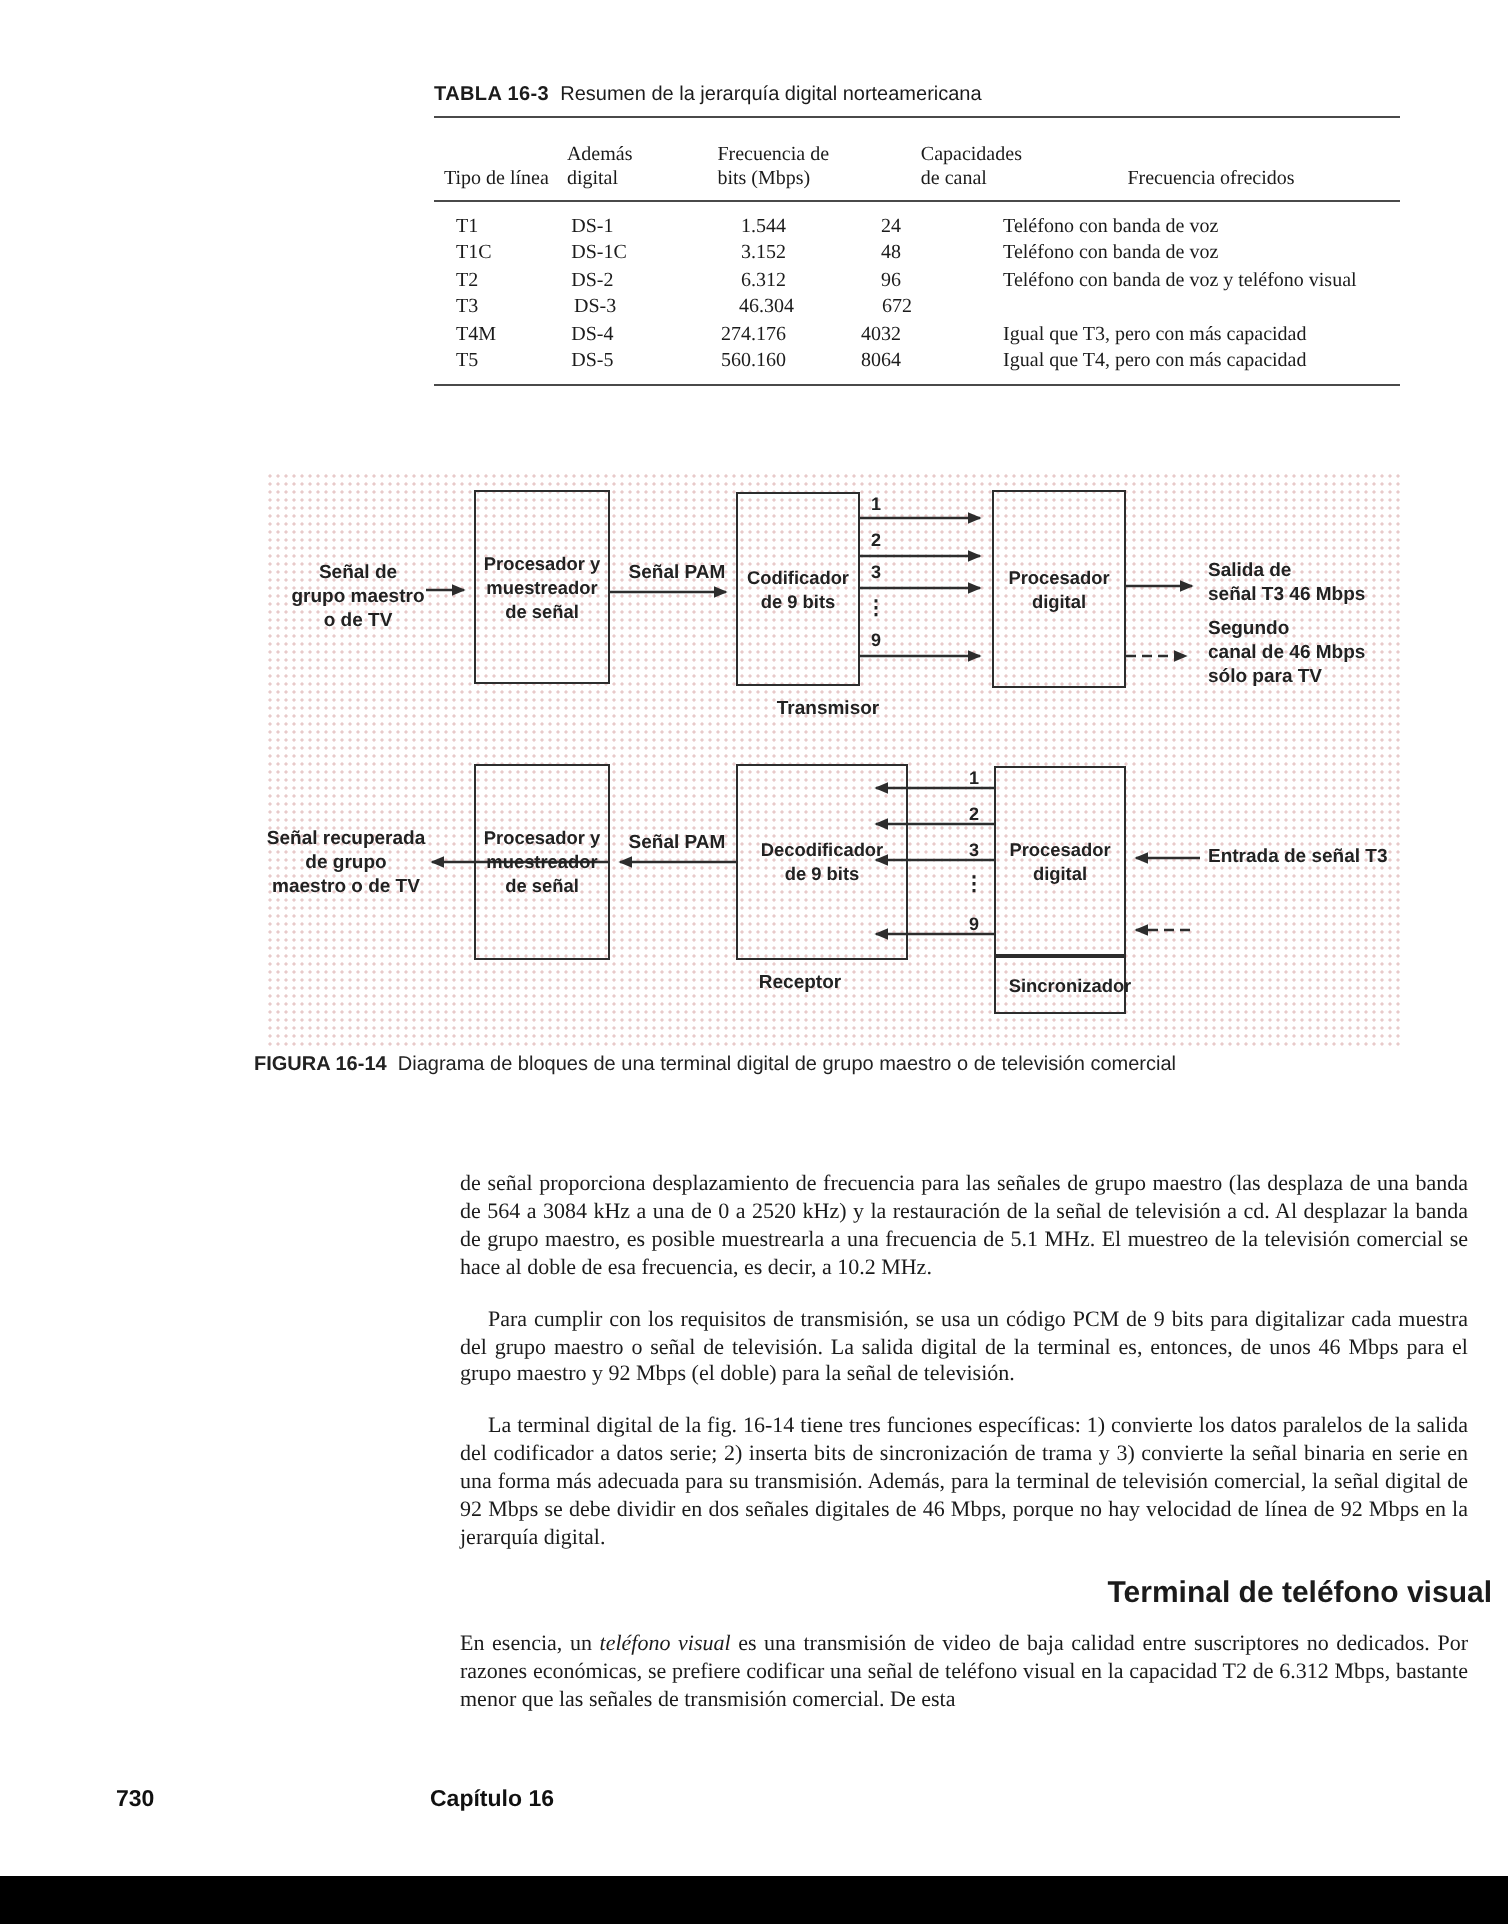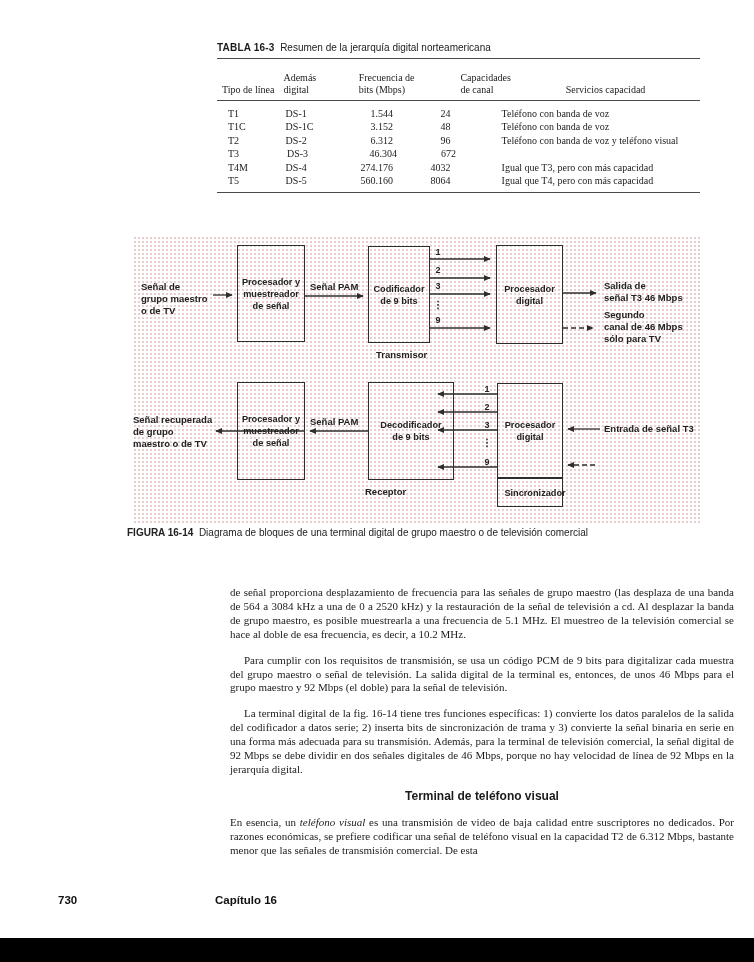--- a/index.html
+++ b/index.html
@@ -44,21 +44,21 @@
     white-space:pre-line; line-height:12px; box-sizing:border-box; font-size:9.2px;
   }
   .b-sampler-tx{left:104px; top:9px;  width:68px; height:97px;}
   .b-encoder  {left:235px; top:10px; width:62px; height:97px;}
   .b-proc-tx  {left:363px; top:9px;  width:67px; height:99px;}
   .b-sampler-rx{left:104px; top:146px; width:68px; height:98px;}
   .b-decoder  {left:235px; top:146px; width:86px; height:98px;}
   .b-proc-rx  {left:364px; top:147px; width:66px; height:95px;}
   .b-sync     {left:364px; top:242px; width:66px; height:29px;padding-left:10px;}
   .flbl{position:absolute; white-space:pre-line; line-height:12px;}
-  .ctr{}
+  .ctr{text-align:center;}
   .l-in-tx   {left:8px;   top:45px;  width:76px;}
   .l-pam-tx  {left:177px; top:45px;  width:57px;}
   .l-transmisor{left:243px; top:113px; width:76px;}
   .l-salida  {left:471px; top:44px;}
   .l-segundo {left:471px; top:73px;}
   .l-out-rx  {left:0px;   top:178px; width:80px;}
   .l-pam-rx  {left:177px; top:180px; width:57px;}
   .l-receptor{left:232px; top:250px; width:70px;}
   .l-entrada {left:471px; top:187px;}
   .chnum{position:absolute; width:10px; text-align:center; font-size:9px; line-height:9px;}
@@ -73,22 +73,22 @@
   }
   .figcap b{font-weight:700;}
   
   .bodytext{
     position:absolute; left:218px; top:574px; width:528px;
     font-size:11px; line-height:13.9px; text-align:justify;
   }
   .bodytext p{margin:12px;}
   .bodytext p.ind{text-indent:14px;}
   .subhead{
-    font-family:"Liberation Sans",sans-serif; font-weight:700; font-size:12px;
-    margin:13px 0 2px 0; text-align:center;
+    font-family:"Liberation Sans",sans-serif; font-weight:700; font-size:15px;
+    margin:13px 0 2px 0; text-align:right;
   }
   
   .folio{
     position:absolute; top:894px; font-family:"Liberation Sans",sans-serif;
     font-weight:700; font-size:11.5px; color:#111;
   }
   .folio-num{left:58px;} .folio-chap{left:215px;}
   .blackbar{position:absolute; left:0; top:938px; width:754px; height:24px; background:#000;}
 </style>
 </head>
@@ -100,21 +100,21 @@
     <div class="tbl-title">
       <b>TABLA 16-3</b>&nbsp;&nbsp;<span>Resumen de la jerarquía digital norteamericana</span>
     </div>
     <div class="tbl-head">
       <div class="hc h1">Tipo de línea</div>
       <div class="hc h2">Además digital</div>
       <div class="hc h3">Frecuencia de
 bits (Mbps)</div>
       <div class="hc h4">Capacidades
 de canal</div>
-      <div class="hc h5">Servicios capacidad</div>
+      <div class="hc h5">Frecuencia ofrecidos</div>
     </div>
     <div class="tbl-body">
       <div class="trow">
         <div class="c1">T1</div>
         <div class="c2">DS-1</div>
         <div class="c3">1.544</div>
         <div class="c4">24</div>
         <div class="c5">Teléfono con banda de voz</div>
       </div>
       <div class="trow">

